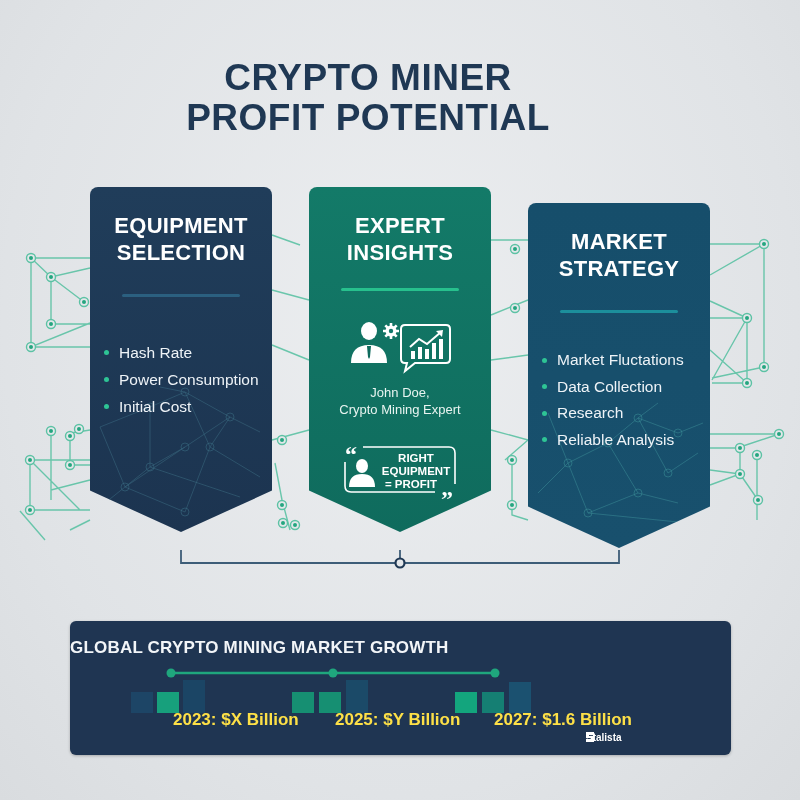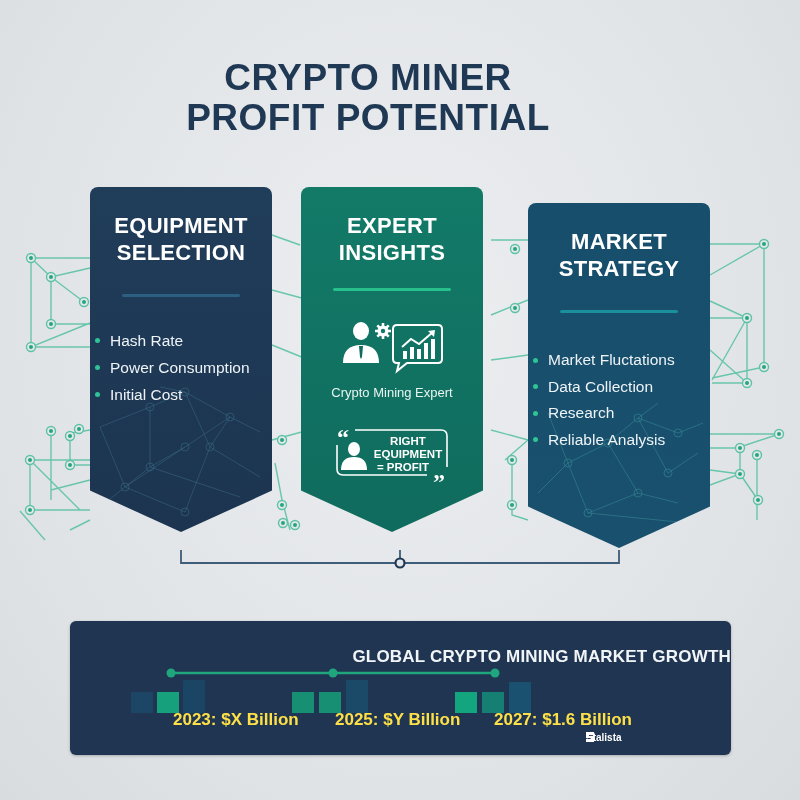--- a/index.html
+++ b/index.html
@@ -17,51 +17,51 @@
   .network { position: absolute; left: 0; top: 0; width: 800px; height: 800px; }
   .card {
     position: absolute; top: 187px; width: 182px; height: 345px;
     color: #fff; text-align: center;
     clip-path: polygon(0 0, 100% 0, 100% 88%, 50% 100%, 0 88%);
     border-radius: 8px 8px 0 0;
     overflow: hidden;
   }
   .card .bgnet { position: absolute; left: 0; top: 0; width: 100%; height: 100%; }
   .card-equipment { left: 90px; background: linear-gradient(180deg, #203d5a 0%, #1c3450 100%); }
-  .card-expert { left: 301px; background: linear-gradient(180deg, #137a68 0%, #0f6b5d 100%); text-align: center; }
+  .card-expert { left: 309px; background: linear-gradient(180deg, #137a68 0%, #0f6b5d 100%); text-align: center; }
   .card-market { left: 528px; background: linear-gradient(180deg, #164e6b 0%, #18506d 100%); margin-top: 16px; }
   .card-title {
     position: relative; margin-top: 25px; font-weight: 700;
     font-size: 22px; line-height: 27px; letter-spacing: 0.3px;
   }
   .card-rule { position: relative; height: 3px; width: 118px; margin: 28px auto 0; border-radius: 2px; }
   .card-equipment .card-rule { background: #2b6080; }
   .card-expert .card-rule { background: #27c08d; margin-top: 22px; }
   .card-market .card-rule { background: #1c8f9c; }
-  .bullets { position: relative; list-style: none; text-align: left; margin-top: 30px; padding-left: 5px; }
+  .bullets { position: relative; list-style: none; text-align: left; margin-top: 42px; padding-left: 14px; }
   .bullets li { font-size: 15.5px; line-height: 27px; color: #eef3f7; display: flex; align-items: center; }
   .bullets .dot { width: 5px; height: 5px; border-radius: 50%; background: #2ec495; margin-right: 10px; flex-shrink: 0; }
   .card-market .bullets { margin-top: 34px; }
   .card-market .bullets li { line-height: 26.5px; }
 
   .expert-icons { position: relative; margin: 26px auto 0; width: 110px; height: 60px; }
   .expert-name { position: relative; font-size: 13px; line-height: 17px; color: #e8f4f0; margin-top: 3px; }
   .quote-box { position: relative; margin: 22px auto 0; width: 118px; height: 60px; }
 
   .connector { position: absolute; left: 0; top: 0; width: 800px; height: 800px; pointer-events: none; }
 
   .growth {
     position: absolute; left: 70px; top: 621px; width: 661px; height: 134px;
     background: #1f3552; border-radius: 6px;
     box-shadow: 0 1px 3px rgba(0,0,0,0.25);
     color: #fff;
   }
   .growth-title {
-    position: absolute; top: 17px; left: 0; width: 100%; text-align: right;
-    font-size: 17px; font-weight: 700; letter-spacing: 0.2px; color: #f2f5f8; margin-top: 9px;
+    position: absolute; top: 17px; left: 0; width: 100%; text-align: left;
+    font-size: 17px; font-weight: 700; letter-spacing: 0.2px; color: #f2f5f8;
   }
   .growth svg { position: absolute; left: 0; top: 0; }
   .gl { position: absolute; top: 89px; font-size: 17px; font-weight: 700; color: #fde047; white-space: nowrap; }
   .gl-1 { left: 103px; }
   .gl-2 { left: 265px; }
   .gl-3 { left: 424px; }
   .source { position: absolute; left: 516px; top: 111px; font-size: 10px; font-weight: 700; color: #fff; display: flex; align-items: center; gap: 3px; }
   .source-icon { width: 8px; height: 10px; }
 </style>
 </head>
@@ -214,20 +214,21 @@
           <rect x="73" y="30" width="4" height="12"></rect>
         <rect x="80" y="32" width="4" height="10"></rect>
           <rect x="87" y="26" width="4" height="16"></rect>
         <rect x="94" y="22" width="4" height="20"></rect>
       </g>
       <path d="M65 30 L74 22 L82 27 L96 15" fill="none" stroke="#fff" stroke-width="2"></path>
       <path d="M91 14 L98 13 L97 20 Z" fill="#fff"></path>
     </g>
   </svg>
   <div class="expert-name">
+    <div>John Doe,</div>
     <div>Crypto Mining Expert</div>
   </div>
   <svg class="quote-box" viewBox="0 0 118 60">
     <text x="4" y="22" fill="#fff" font-size="24" font-weight="700" font-family="Liberation Serif, serif">“</text>
     <path d="M22 7 L108 7 Q114 7 114 13 L114 44" fill="none" stroke="#fff" stroke-width="1.6"></path>
     <path d="M4 22 L4 46 Q4 52 10 52 L94 52" fill="none" stroke="#fff" stroke-width="1.6"></path>
     <g fill="#fff">
       <ellipse cx="21" cy="26" rx="6" ry="7"></ellipse>
       <path d="M8 47 Q8 34 21 34 Q34 34 34 47 Z"></path>
     </g>

